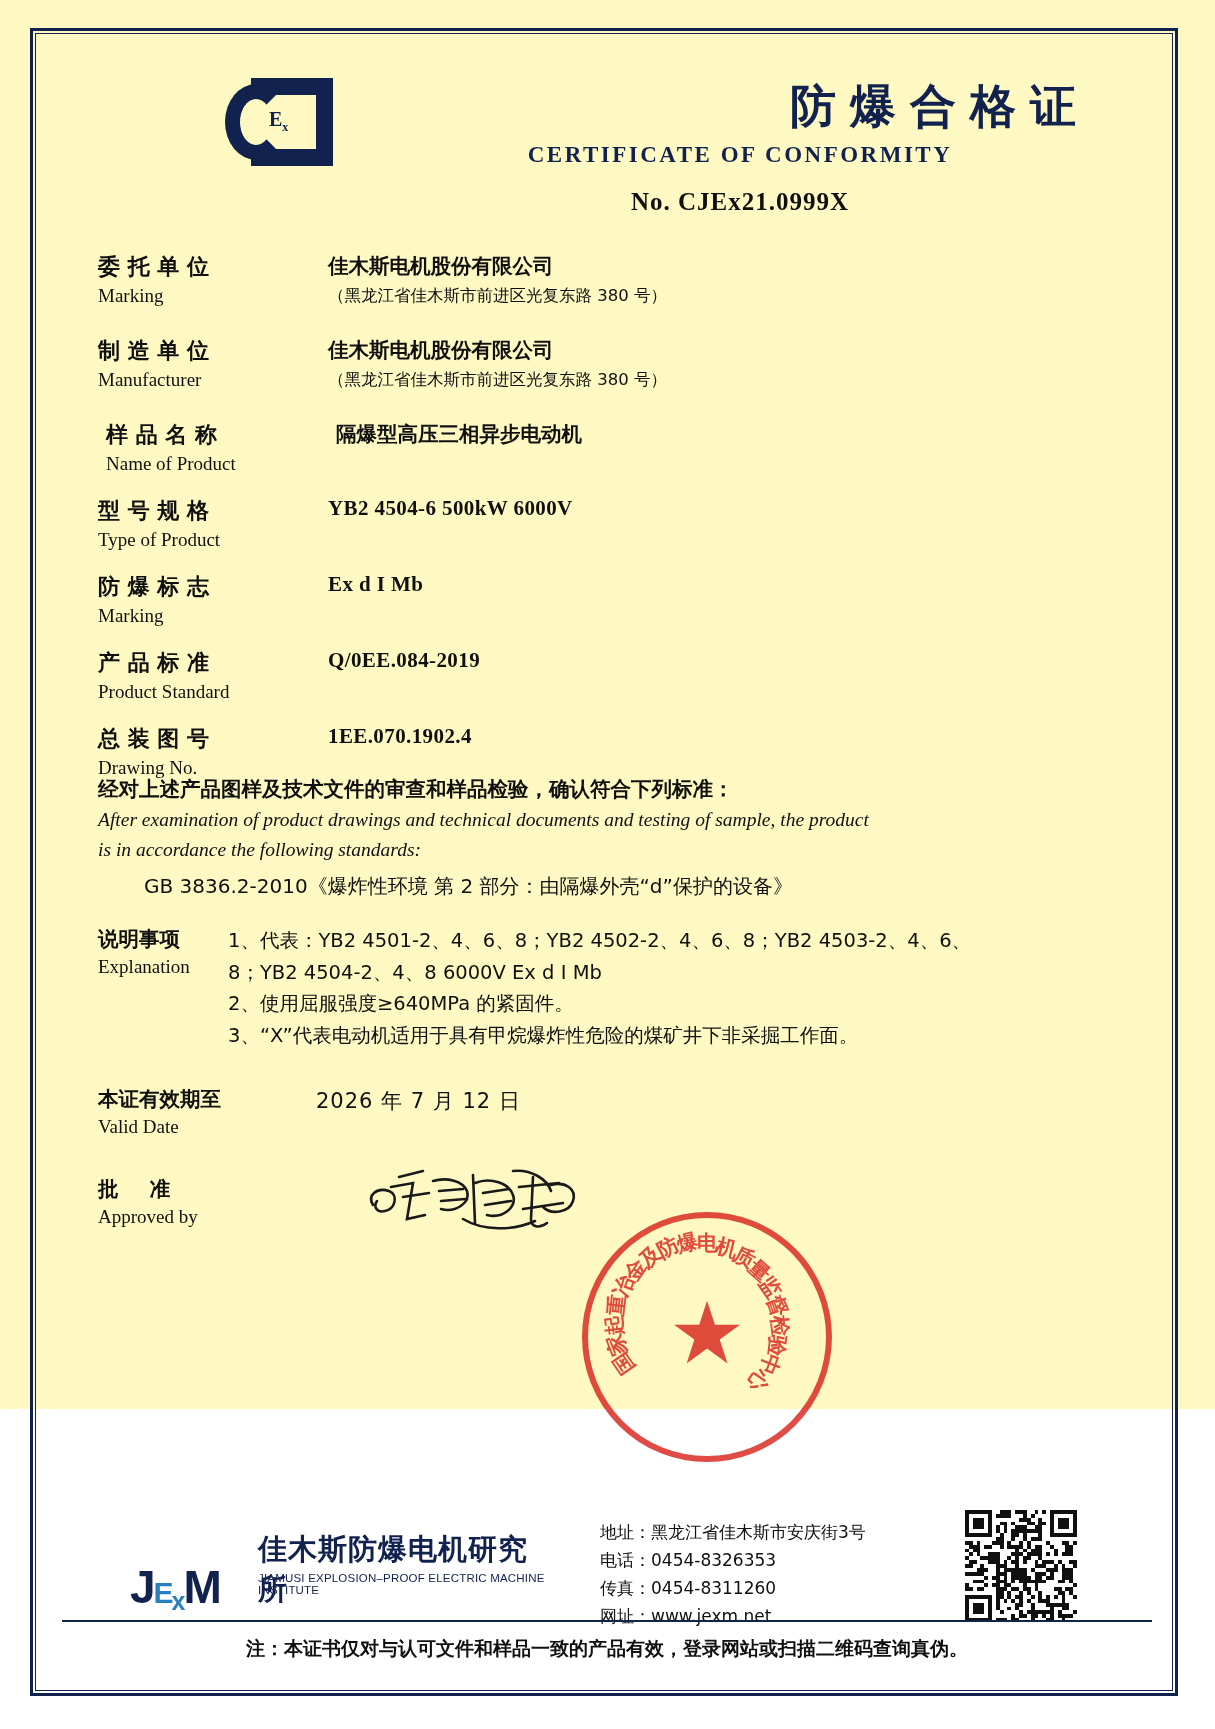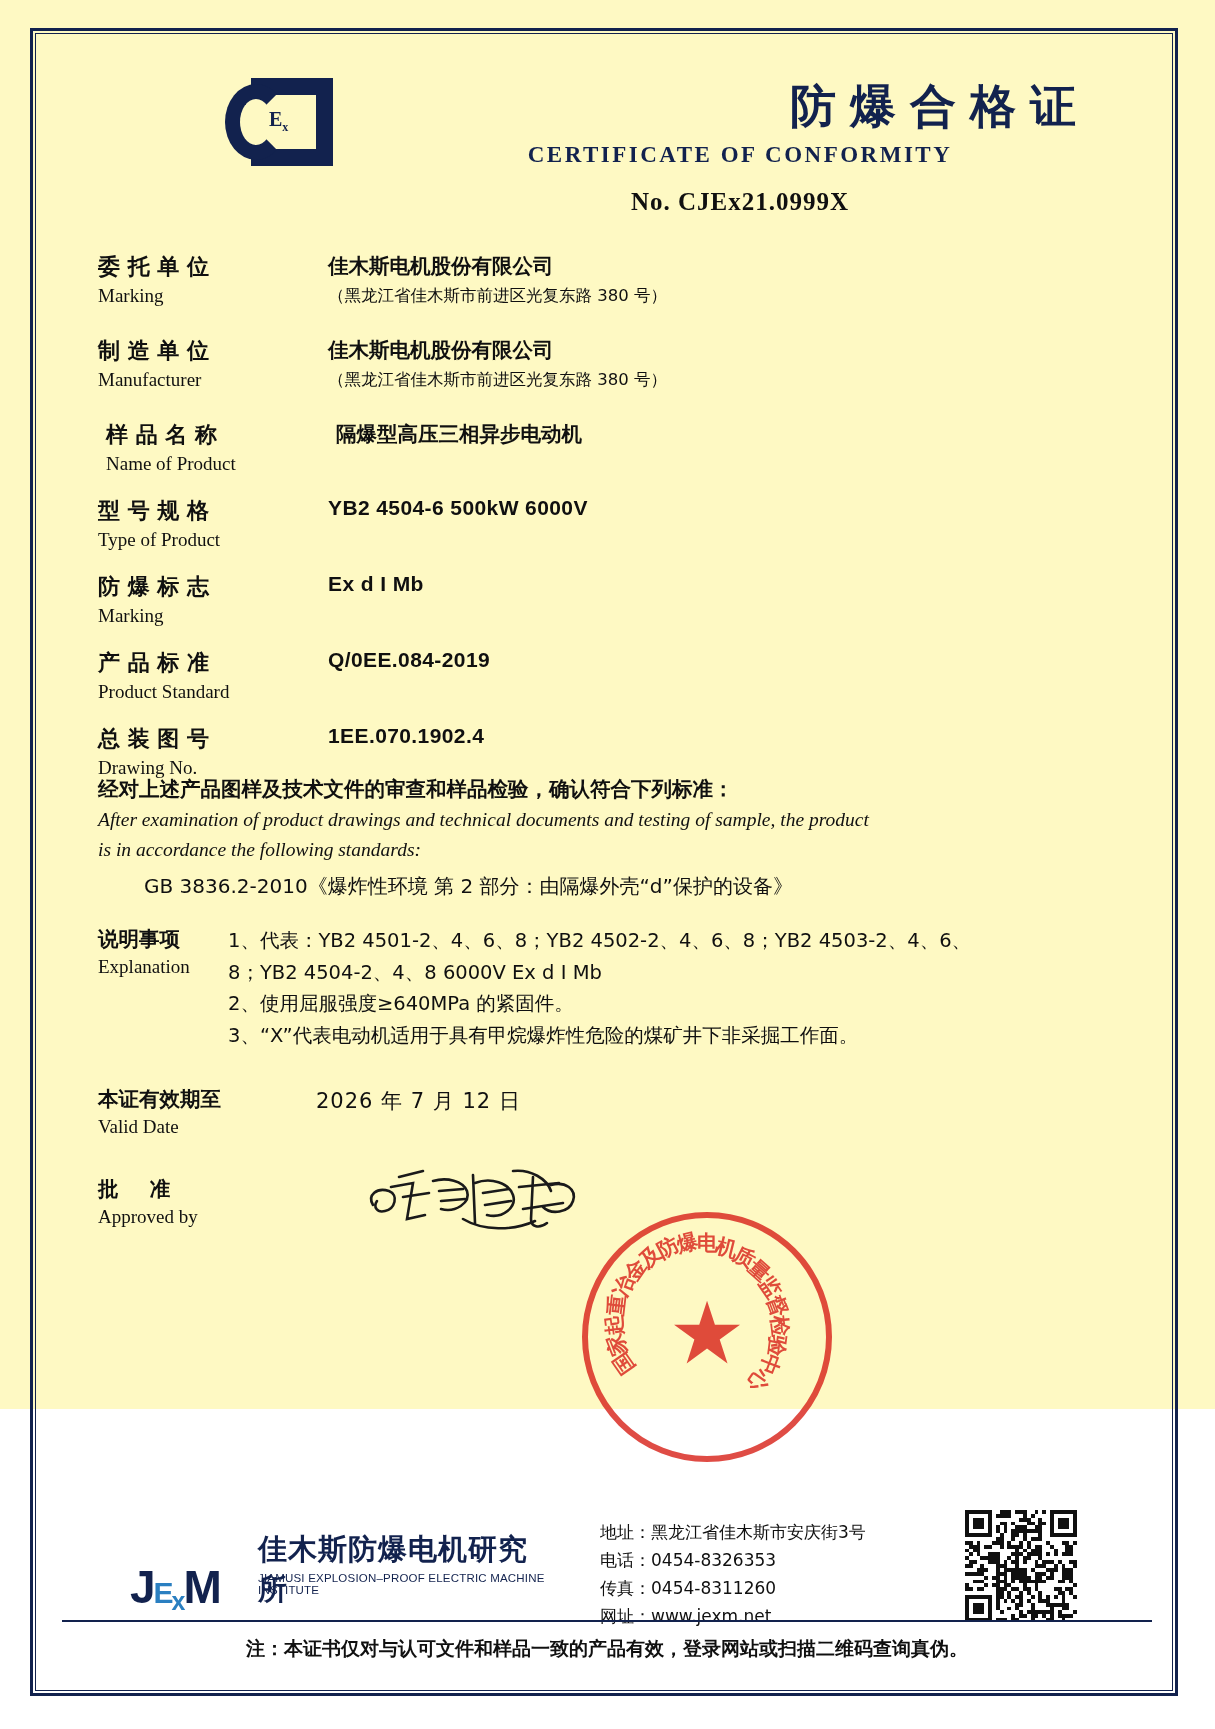--- a/index.html
+++ b/index.html
@@ -158,21 +158,21 @@
     top: 0;
     width: 770px;
   }
   .val .v-cn {
     font-family: "DejaVu Sans", sans-serif;
     font-size: 20.5px;
     font-weight: 600;
     color: #101010;
   }
   .val .v-en {
-    font-family: Liberation Sans, sans-serif;
+    font-family: Liberation Serif, serif;
     font-size: 21px;
     font-weight: bold;
     color: #101010;
     letter-spacing: 0.4px;
   }
   .val .v-sub {
     font-family: "DejaVu Sans", sans-serif;
     font-size: 16.5px;
     color: #101010;
     margin-top: 5px;

